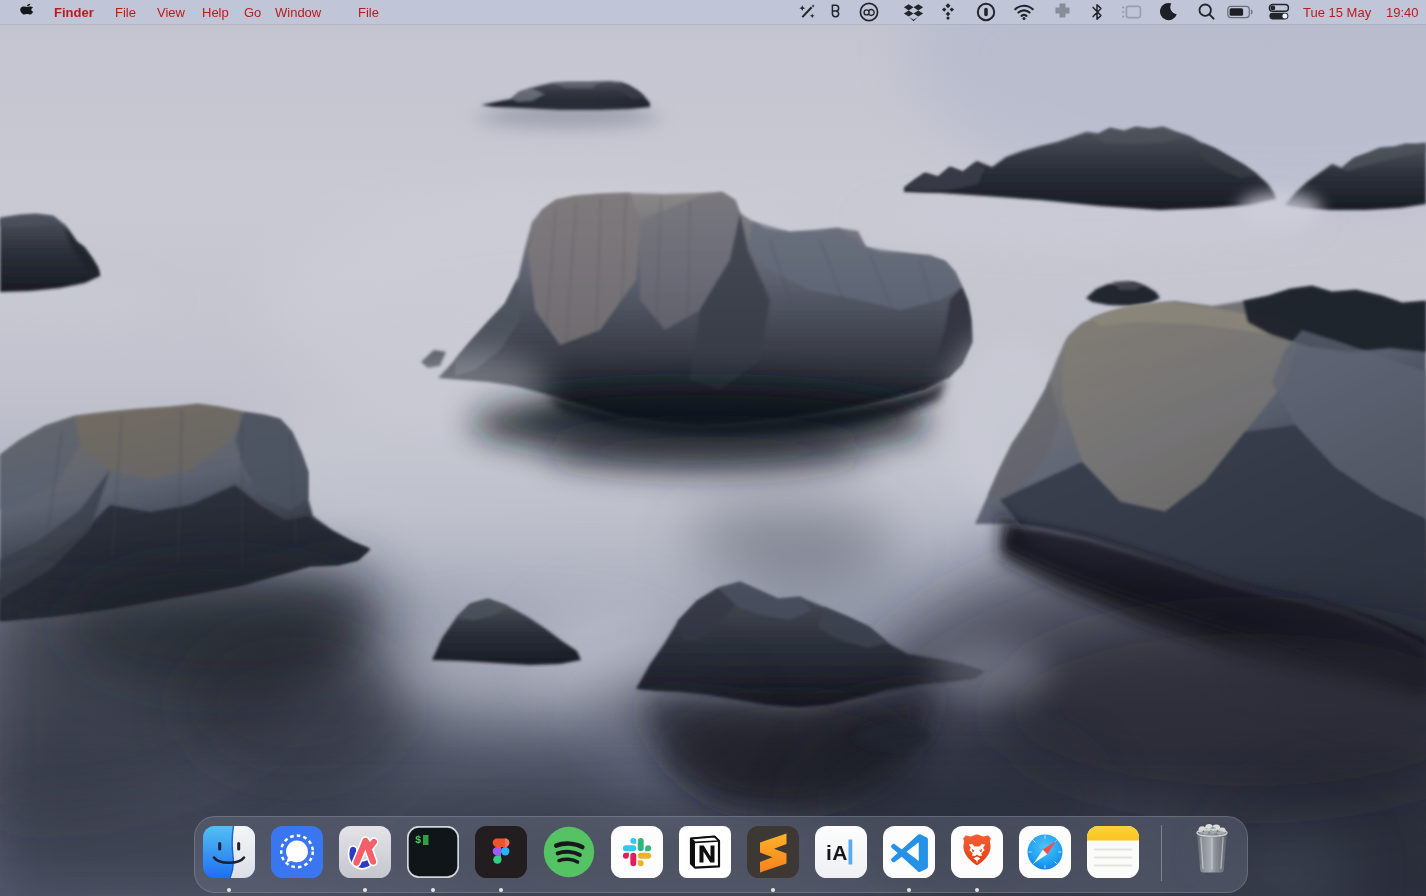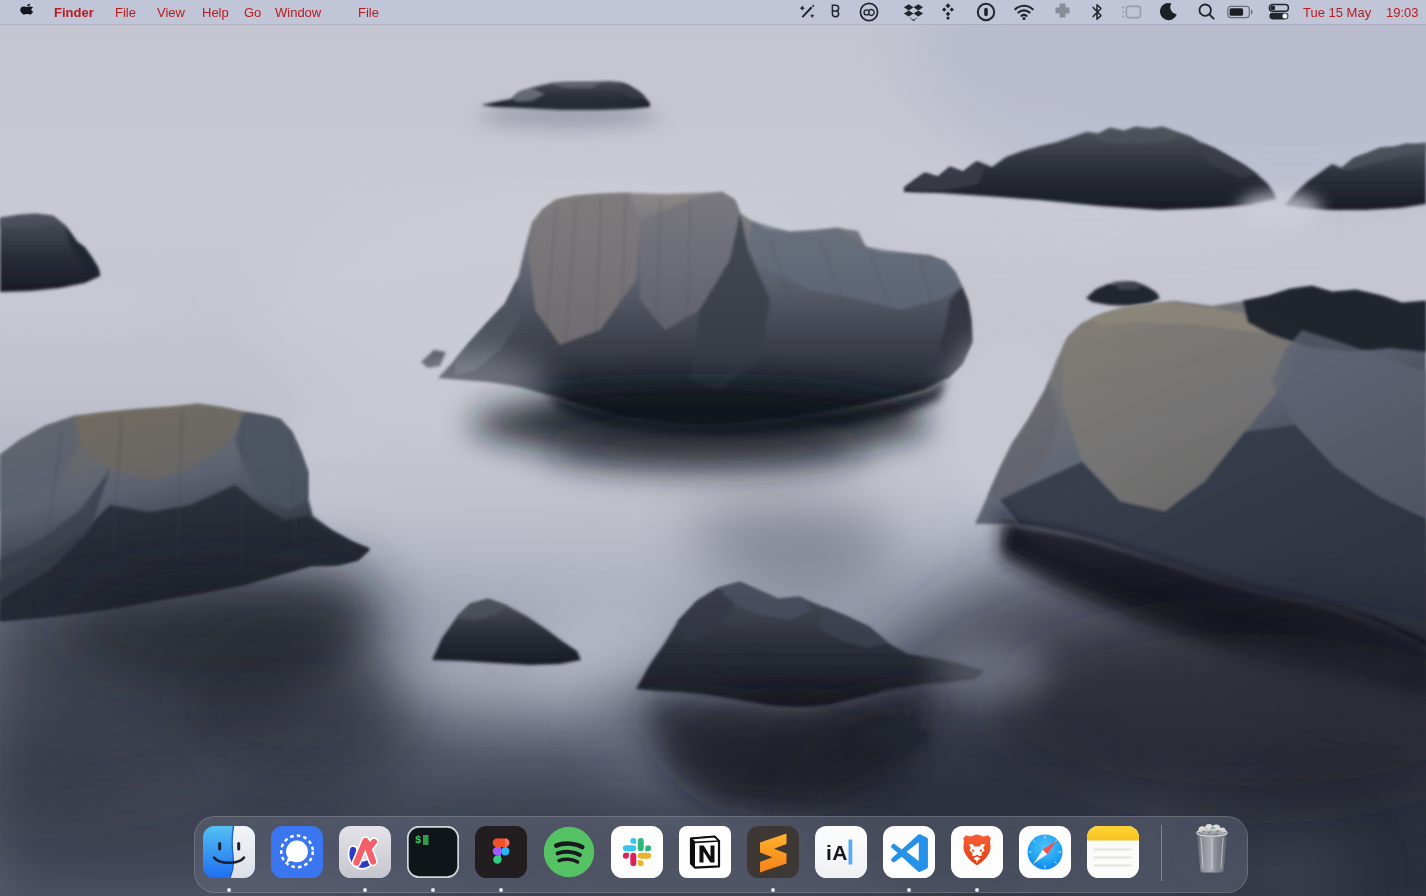--- a/index.html
+++ b/index.html
@@ -282,21 +282,21 @@
         <rect x="2.6" y="8.2" width="13.5" height="7.6" rx="1.6" fill="#1c1f26"></rect>
         <path d="M24,10 a2.6,2.6 0 0 1 0,4" fill="none" stroke="#4c515c" stroke-width="1.4" opacity="0.75"></path>
       </svg>
   <svg class="micon" style="left:1268px" width="22" height="24" viewBox="0 0 22 24">
         <rect x="1.4" y="4.6" width="19" height="6.6" rx="3.3" fill="none" stroke="#22252b" stroke-width="1.5"></rect>
         <circle cx="4.9" cy="7.9" r="2.4" fill="#22252b"></circle>
         <rect x="1.4" y="12.8" width="19" height="6.6" rx="3.3" fill="#22252b"></rect>
         <circle cx="16.9" cy="16.1" r="2.5" fill="#f0f2f7"></circle>
       </svg>
   <span class="mi" style="left:1303px">Tue 15 May</span>
-  <span class="mi" style="left:1386px">19:03</span>
+  <span class="mi" style="left:1386px">19:40</span>
 </div>
 <div id="dock"></div>
 
 <svg class="di" style="left:203px" viewBox="0 0 52 52" width="52" height="52">
  <defs>
         <linearGradient id="fnl" x1="0" y1="0" x2="0" y2="1">
           <stop offset="0" stop-color="#53c0f3"></stop>
           <stop offset="1" stop-color="#1f6ff2"></stop>
         </linearGradient>
  <linearGradient id="fnr" x1="0" y1="0" x2="0" y2="1">

